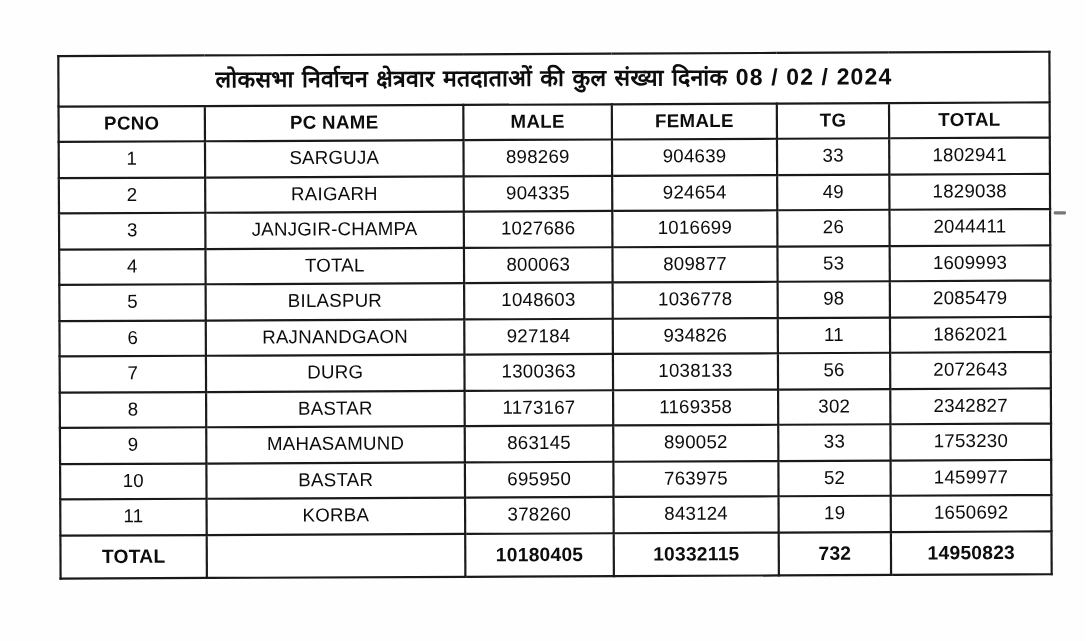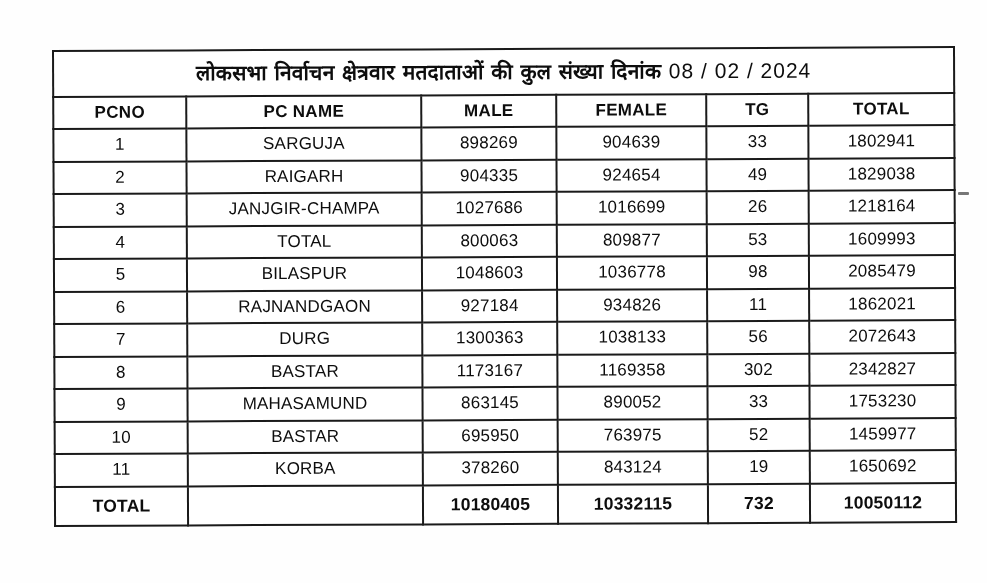--- a/index.html
+++ b/index.html
@@ -60,21 +60,21 @@
   .title-cell {
     height: 44px;
     font-size: 21px;
     font-weight: 700;
     letter-spacing: 0.2px;
     font-family: "DejaVu Sans", "Liberation Sans", sans-serif;
     white-space: nowrap;
   }
   .title-cell .date-part {
     font-family: "Liberation Sans", sans-serif;
-    font-weight: 400;
+    font-weight: 700;
     letter-spacing: 1px;
     text-align: center;
   }
 
   thead th {
     height: 30px;
     font-size: 17px;
     font-weight: 700;
     letter-spacing: 0.3px;
   }
@@ -153,21 +153,21 @@
             <td>924654</td>
             <td>49</td>
             <td>1829038</td>
           </tr>
           <tr>
             <td>3</td>
             <td>JANJGIR-CHAMPA</td>
             <td>1027686</td>
             <td>1016699</td>
             <td>26</td>
-            <td>1218164</td>
+            <td>2044411</td>
           </tr>
           <tr>
             <td>4</td>
             <td>TOTAL</td>
             <td>800063</td>
             <td>809877</td>
             <td>53</td>
             <td>1609993</td>
           </tr>
           <tr>
@@ -225,21 +225,21 @@
             <td>843124</td>
             <td>19</td>
             <td>1650692</td>
           </tr>
           <tr class="total-row">
             <td>TOTAL</td>
             <td></td>
             <td>10180405</td>
             <td>10332115</td>
             <td>732</td>
-            <td>10050112</td>
+            <td>14950823</td>
           </tr>
         </tbody>
     </table>
   </div>
 
   <div class="stray-mark"></div>
 
 </div>
 
 </body></html>

